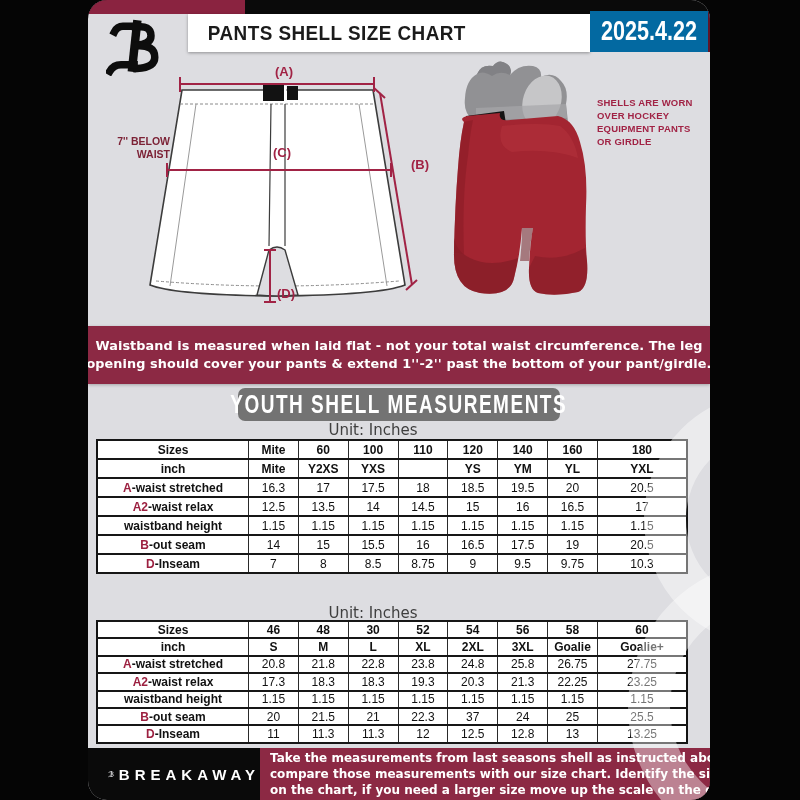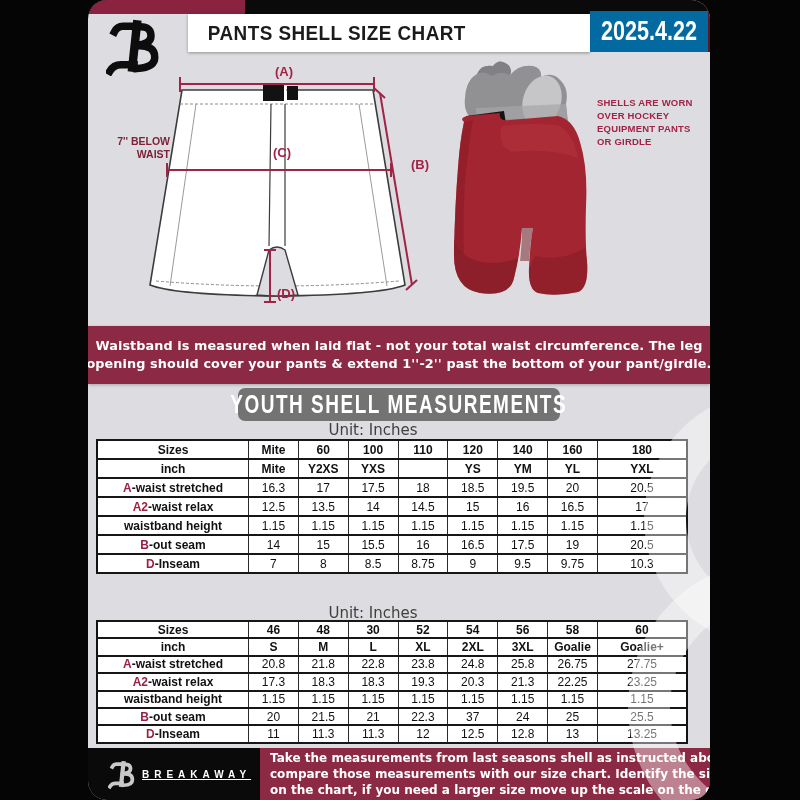--- a/index.html
+++ b/index.html
@@ -62,21 +62,21 @@
   #adult-title{top:575px;} #adult-unit{top:604px;} #adult-table{top:620px;}
 
   
   .wm{position:absolute;border-radius:50%;border:42px solid rgba(255,255,255,.42);z-index:3;pointer-events:none;}
   .wm1{left:556px;top:392px;width:170px;height:170px;}
   .wm2{left:540px;top:560px;width:210px;height:210px;}
 
   
   .footer{position:absolute;left:0;top:748px;width:622px;height:52px;background:#0a0a0a;display:flex;}
   .fbar{width:172px;height:52px;display:flex;align-items:center;}
-  .fbrand{color:#fff;font-size:10px;font-weight:bold;letter-spacing:5px;white-space:nowrap;margin-left:4px;text-decoration:underline;}
+  .fbrand{color:#fff;font-size:15px;font-weight:bold;letter-spacing:5px;white-space:nowrap;margin-left:4px;}
   .fpanel{width:450px;height:52px;background:#8c2944;display:flex;flex-direction:column;justify-content:center;
           padding-left:10px;box-sizing:border-box;}
   .fpanel div{color:#fff;font-size:12.4px;font-weight:bold;line-height:16px;white-space:nowrap;
               font-family:"DejaVu Sans",sans-serif;transform:scaleX(.97);transform-origin:left;}
   .z2{z-index:2;position:absolute;}
 </style>
 </head>
 <body>
 
 <div class="canvas">

